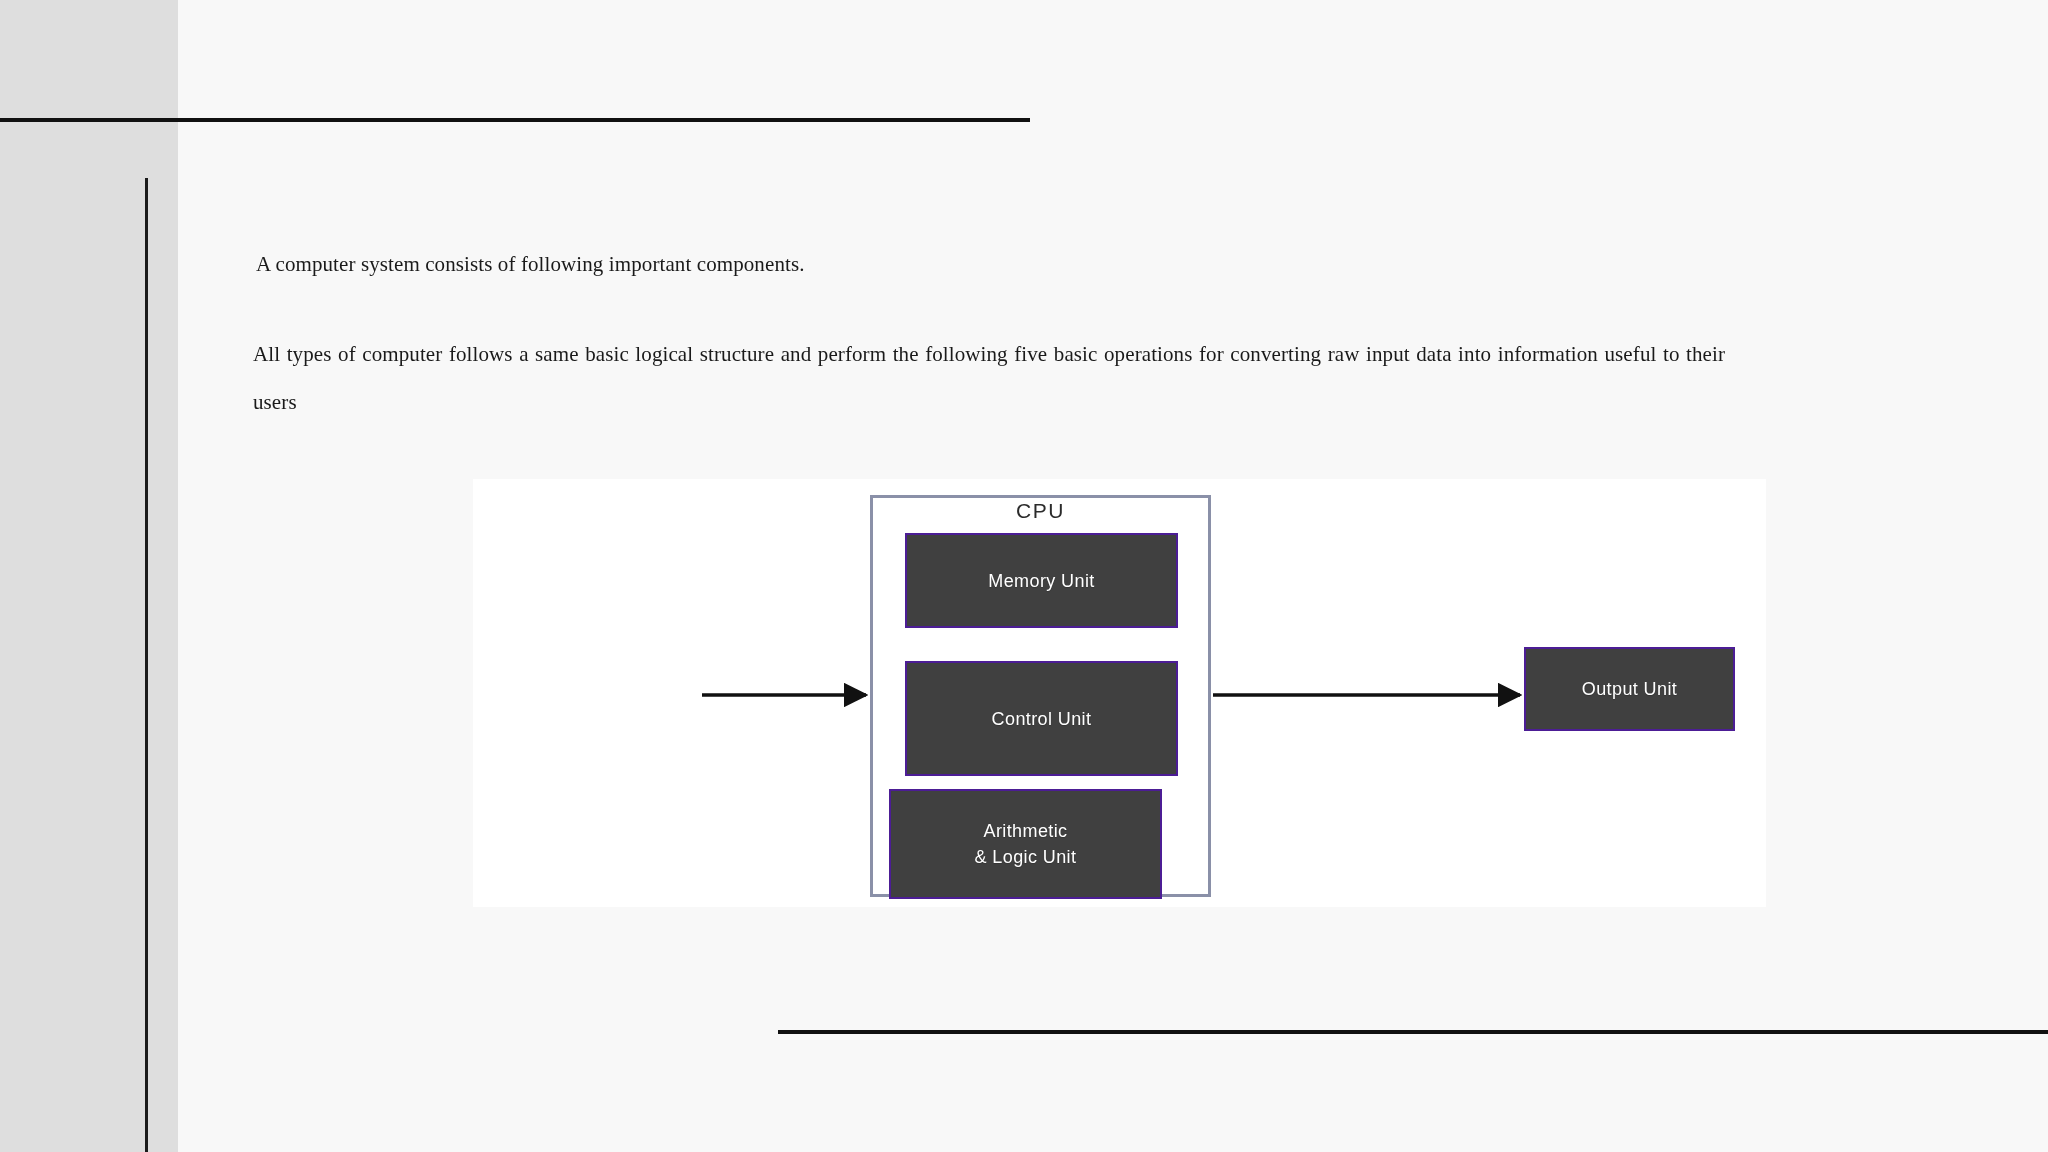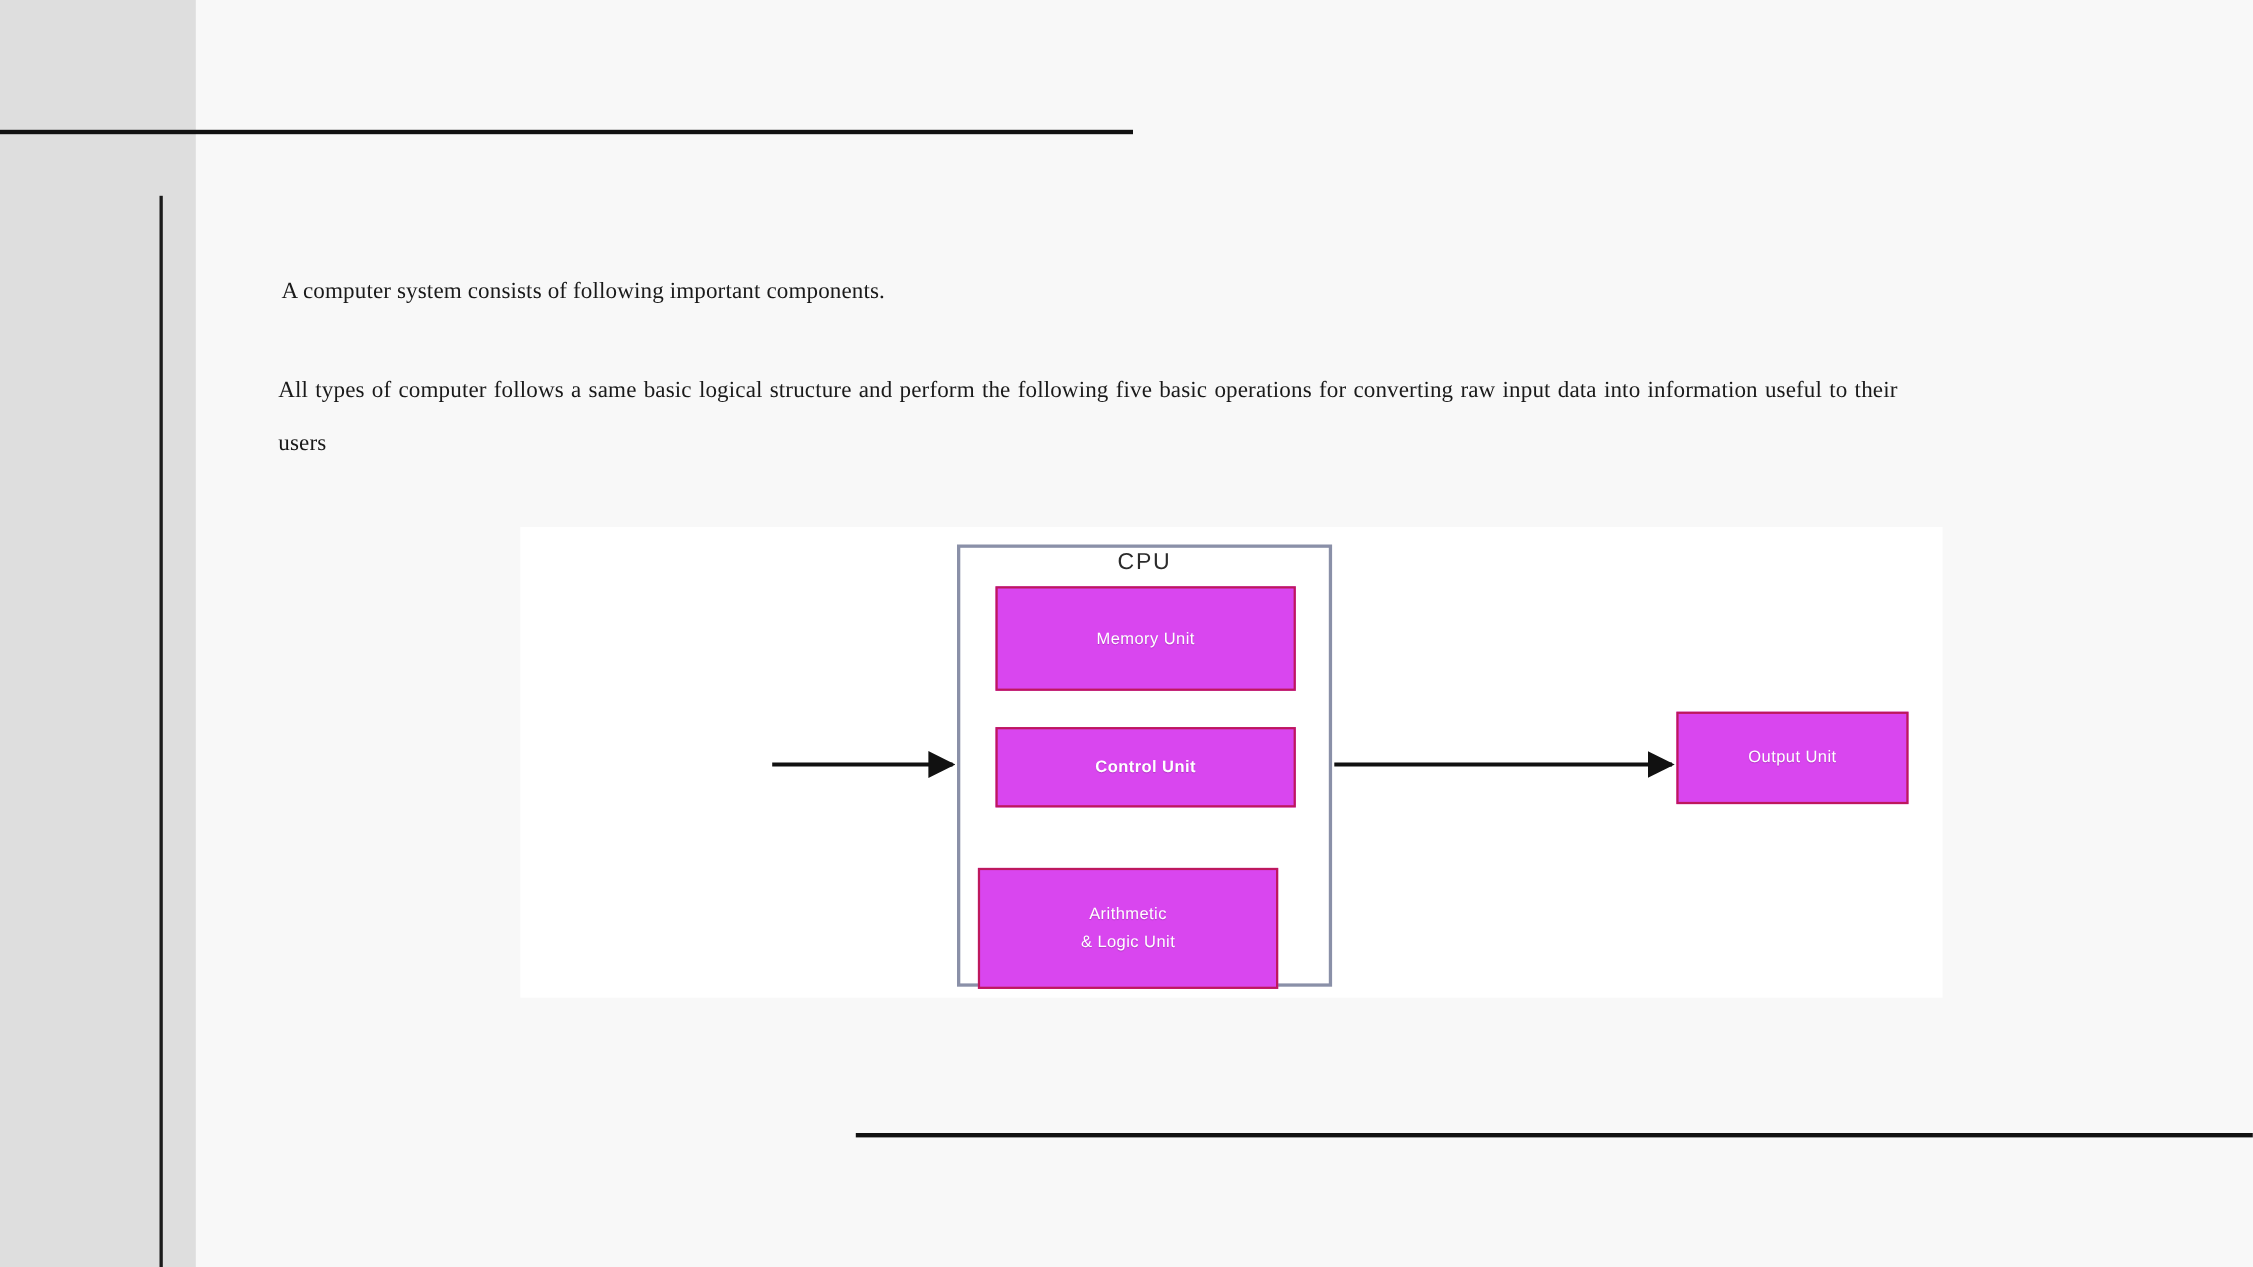--- a/index.html
+++ b/index.html
@@ -104,30 +104,30 @@
   #diagram-canvas {
     position: absolute;
     left: 0;
     top: 0;
     width: 1293px;
     height: 428px;
   }
 
   .unit-box {
     position: absolute;
-    background: #d946ef;
-    border: 2px solid #be185d;
+    background: #404040;
+    border: 2px solid #4c1d95;
     box-sizing: border-box;
     display: flex;
     align-items: center;
     justify-content: center;
     text-align: center;
     color: #ffffff;
     font-family: "Liberation Sans", sans-serif;
-    font-size: 15px;
+    font-size: 18px;
     line-height: 26px;
     letter-spacing: 0.4px;
     text-shadow: 0 1px 1px rgba(0,0,0,0.18);
   }
 
   #box-input-unit {
     left: 15px;
     top: 168px;
     width: 213px;
     height: 96px;
@@ -167,22 +167,21 @@
     left: 432px;
     top: 54px;
     width: 273px;
     height: 95px;
   }
 
   #box-control-unit {
     left: 432px;
     top: 182px;
     width: 273px;
-    height: 73px;
-    font-weight: bold;
+    height: 115px;
   }
 
   #box-alu {
     left: 416px;
     top: 310px;
     width: 273px;
     height: 110px;
   }
 </style>
 </head>

